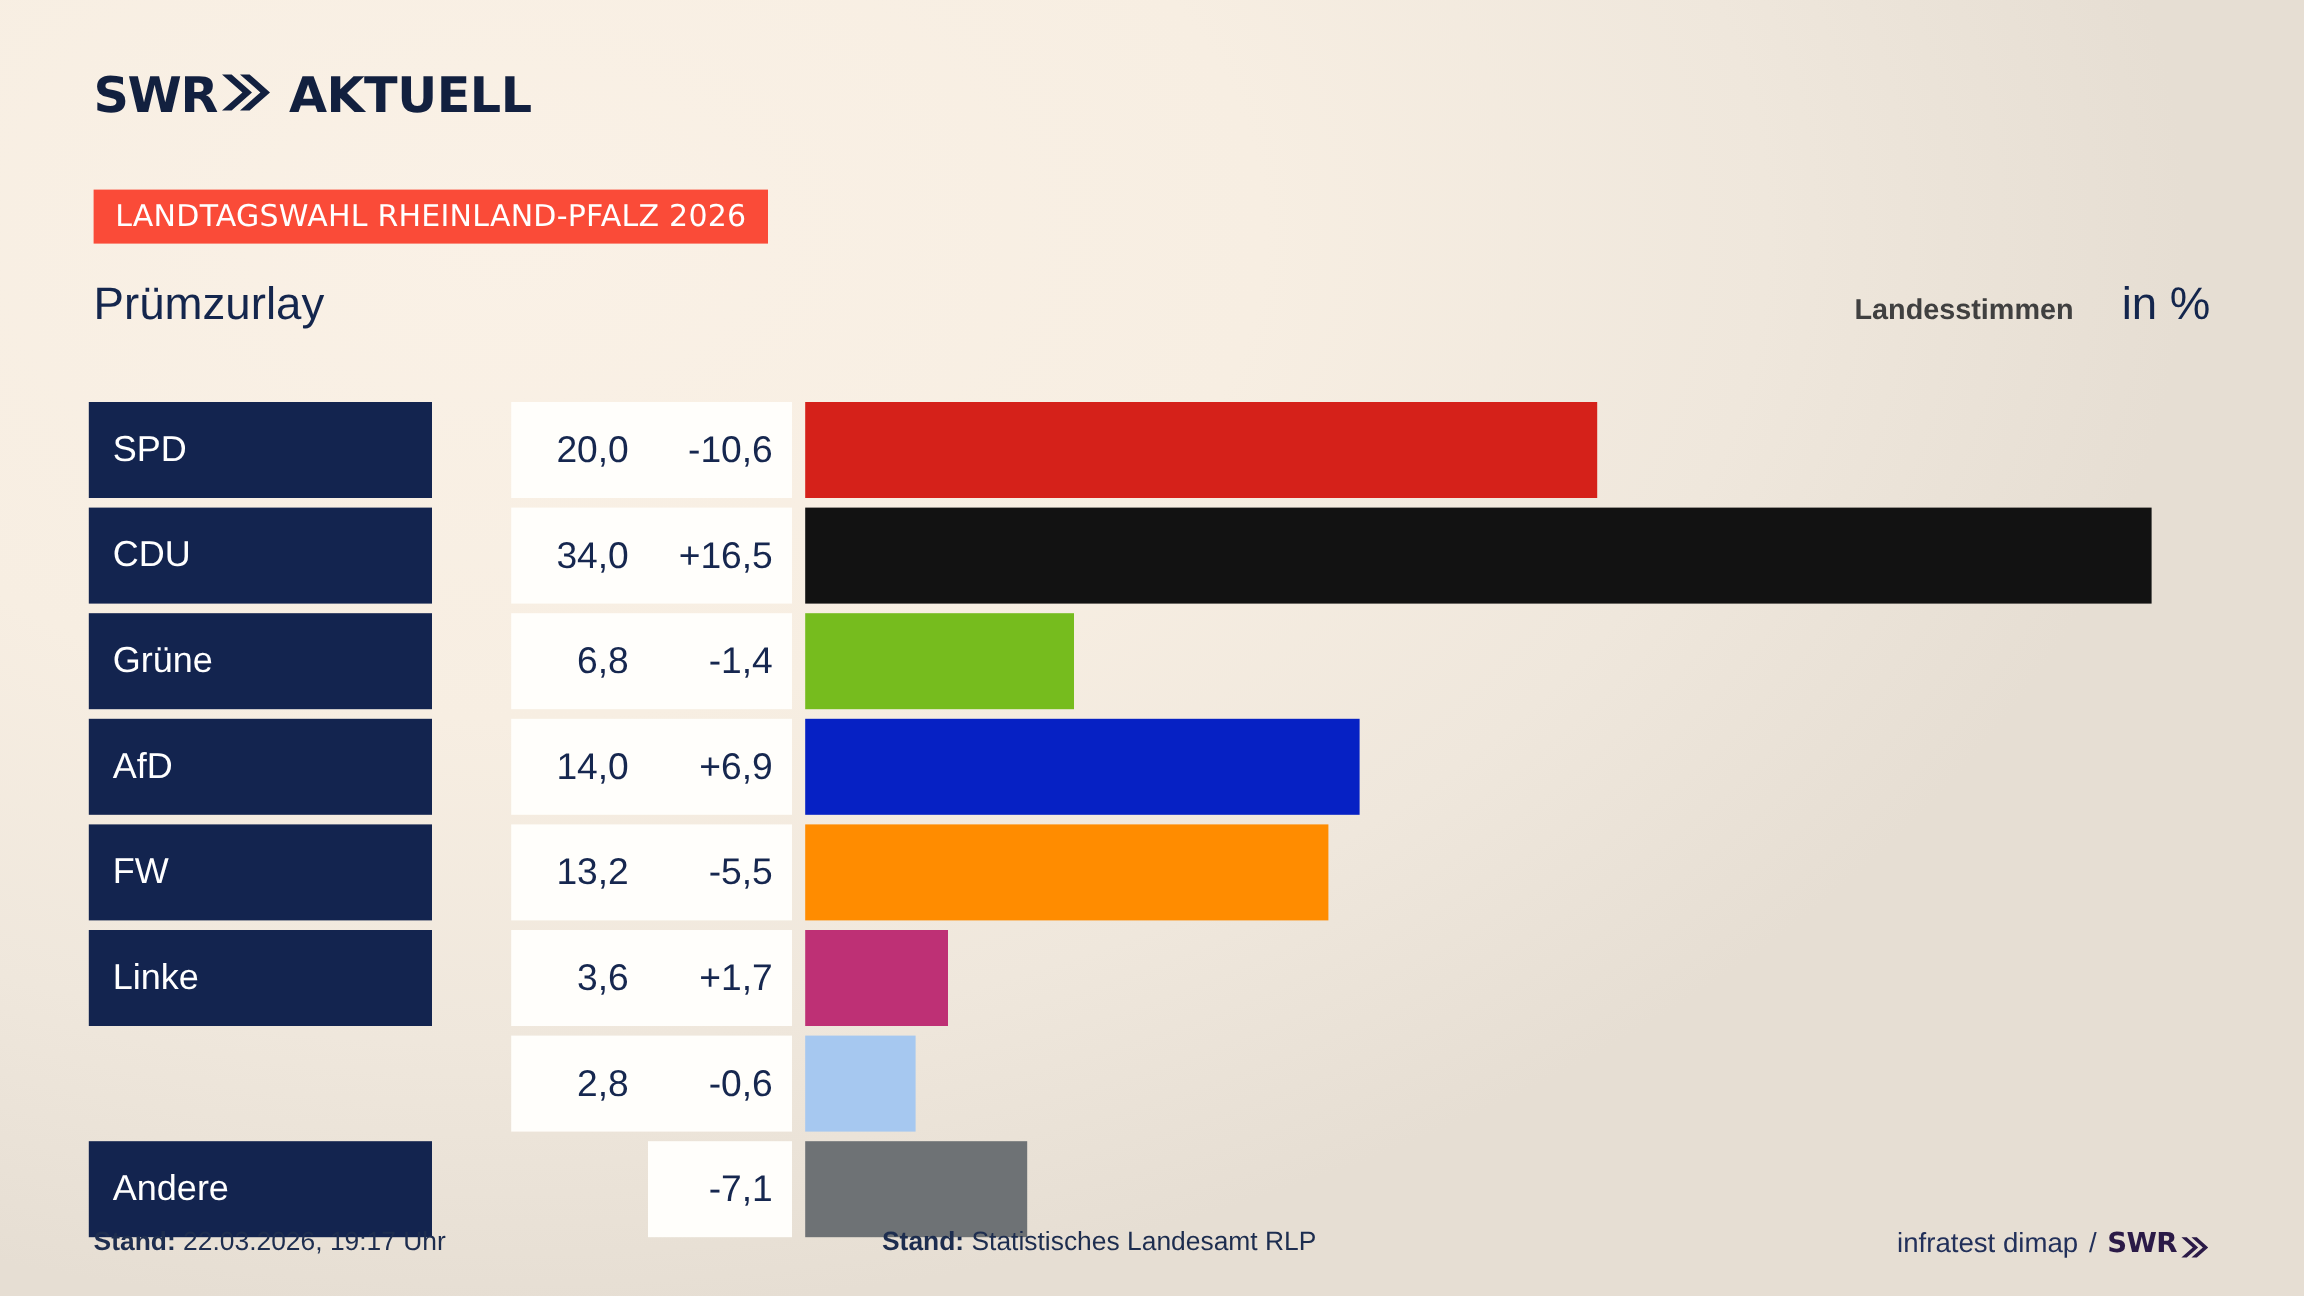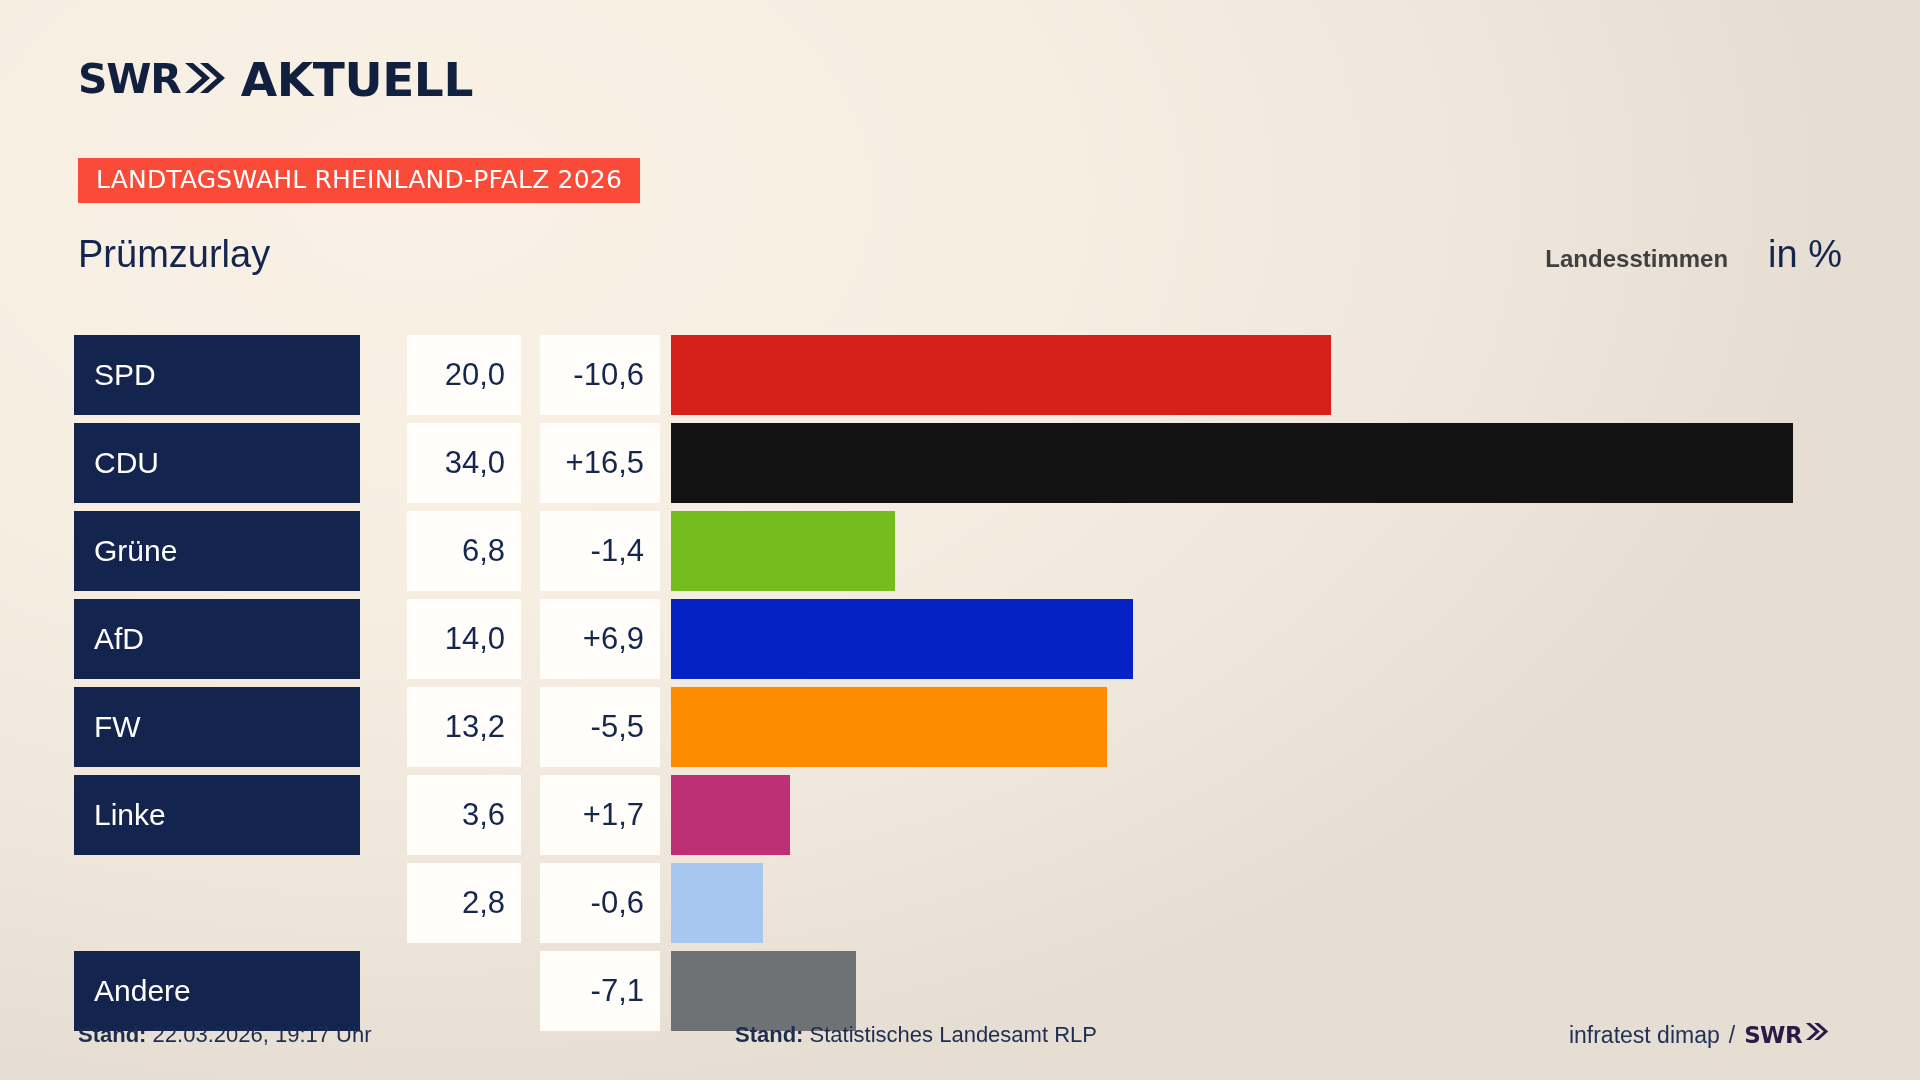--- a/index.html
+++ b/index.html
@@ -44,21 +44,21 @@
   .logo-chev {
     display: inline-block;
     margin-left: 2px;
     margin-right: 14px;
     line-height: 1;
   }
 
   .logo-aktuell {
     font-family: "DejaVu Sans", sans-serif;
     font-weight: 700;
-    font-size: 47px;
+    font-size: 41px;
     letter-spacing: -0.4px;
     color: #12203f;
     line-height: 1;
   }
 
   .banner {
     position: absolute;
     left: 78px;
     top: 158px;
     background: #fa4b38;
@@ -145,21 +145,21 @@
     position: absolute;
     top: 0;
     height: 80px;
     background: #fffefb;
     display: flex;
     align-items: center;
     justify-content: flex-end;
     padding-right: 16px;
   }
 
-  .cell-value { left: 333px; width: 114px; }
+  .cell-value { left: 352px; width: 114px; }
   .cell-delta { left: 466px; width: 120px; }
 
   .cell-num span {
     color: #16274f;
     font-size: 31px;
     font-weight: 400;
   }
 
   .bar-track {
     position: absolute;
@@ -195,27 +195,27 @@
     position: absolute;
     left: 657px;
     top: 0;
     font-size: 22px;
     color: #1d2d4f;
     white-space: nowrap;
   }
 
   .foot-right {
     position: absolute;
-    right: 12px;
+    right: 0;
     top: 0;
     font-size: 23px;
     color: #2b1a47;
     white-space: nowrap;
     display: flex;
-    align-items: flex-start;
+    align-items: flex-end;
     gap: 0px;
   }
 
   .foot-right .dimap { color: #22305a; }
   .foot-right .slash { margin: 0 9px; color: #22305a; }
   .foot-right .swr-small {
     font-family: "DejaVu Sans", sans-serif;
     font-weight: 700;
     font-size: 23px;
     letter-spacing: -0.6px;

